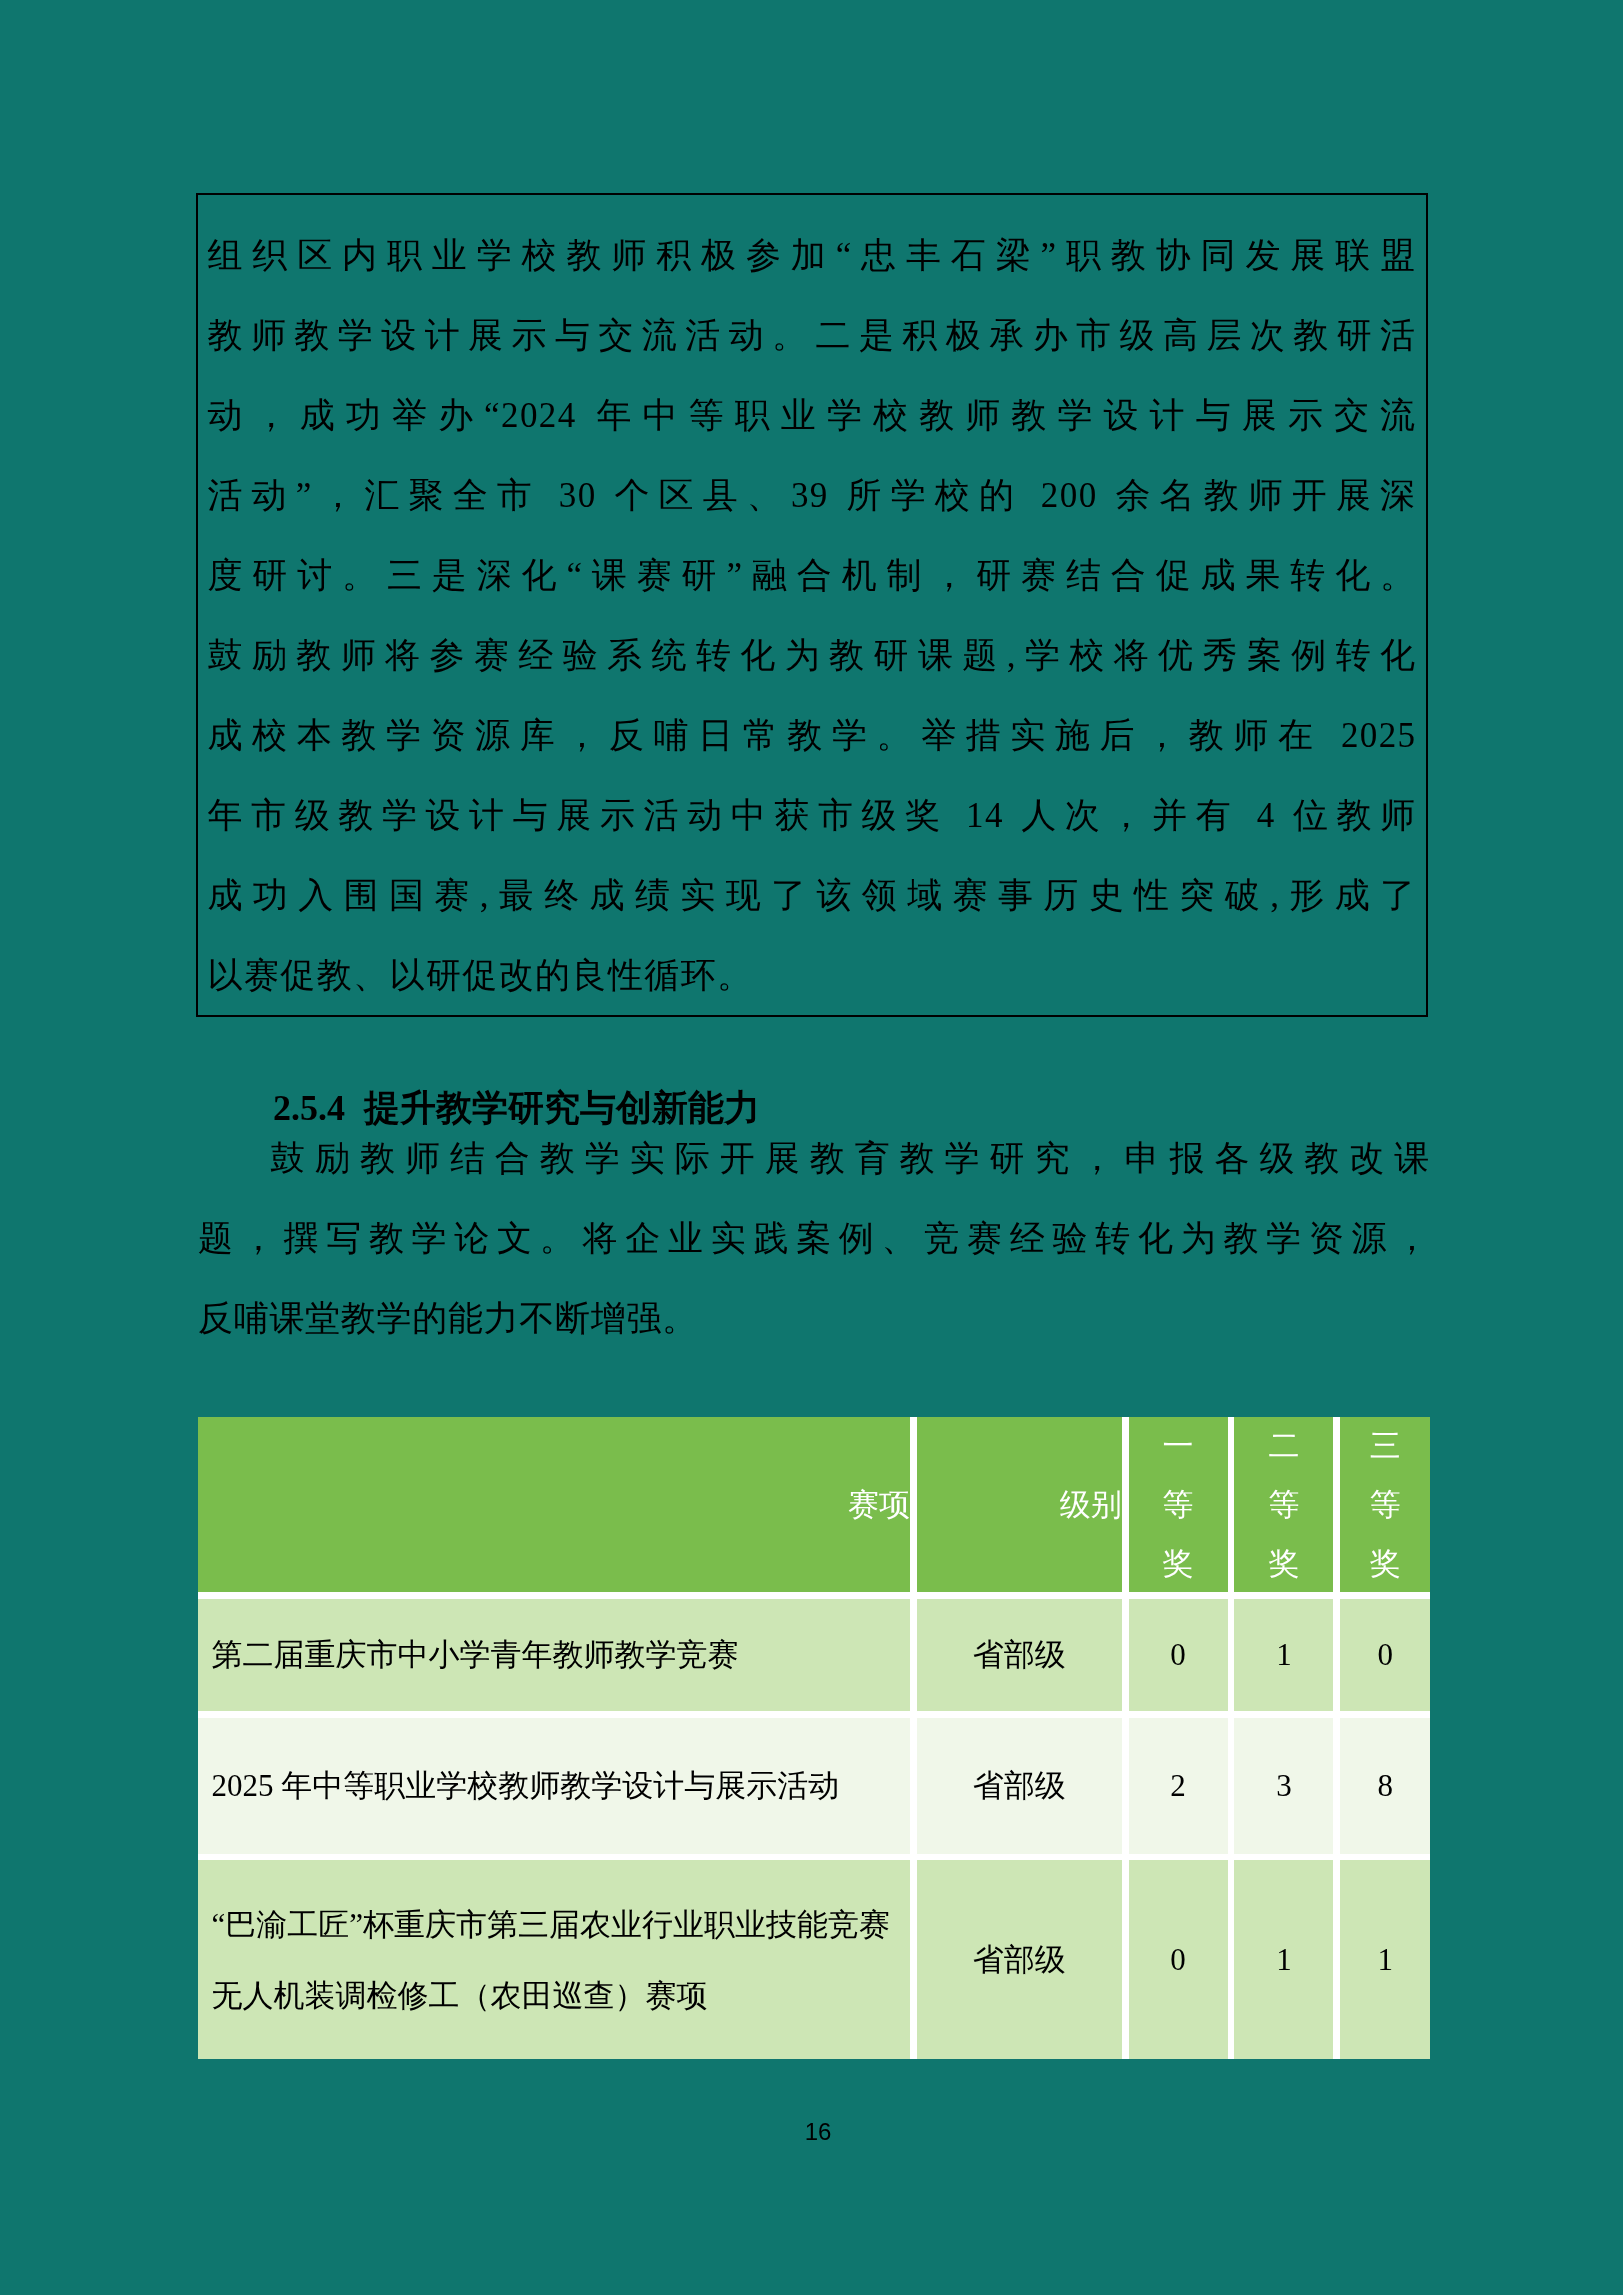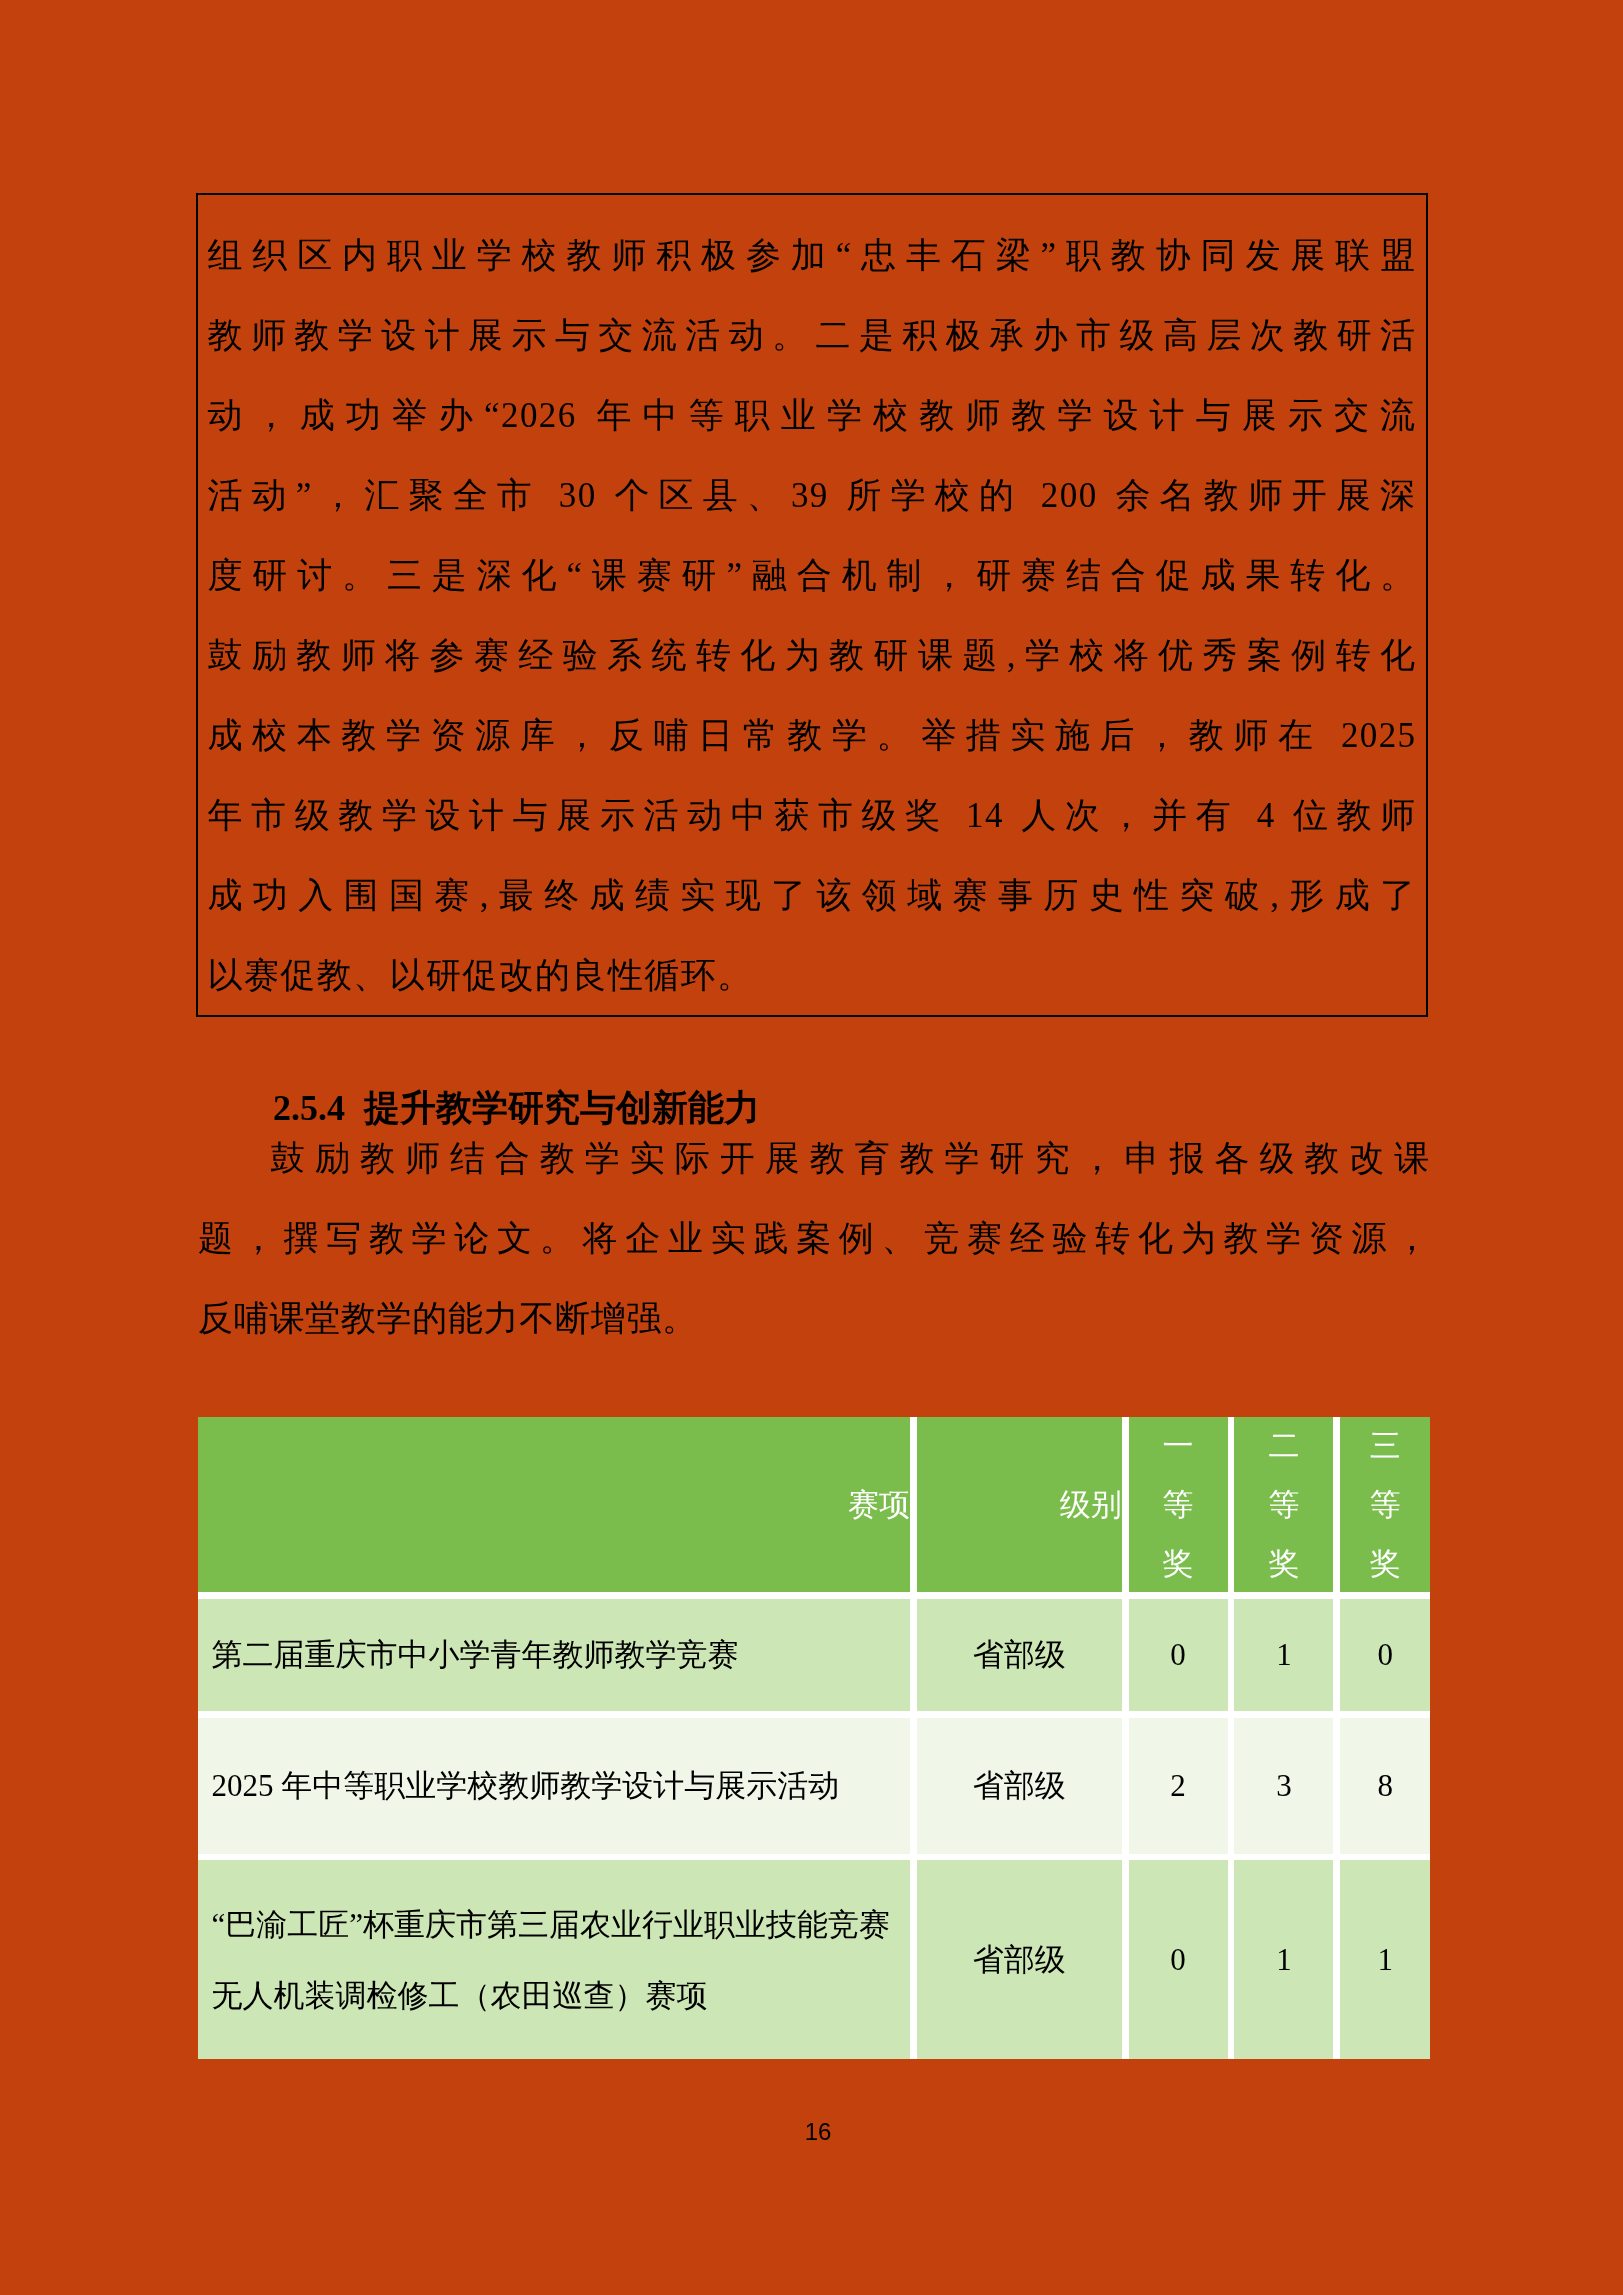--- a/index.html
+++ b/index.html
@@ -3,21 +3,21 @@
 <meta charset="utf-8">
 <style>
   html, body { margin: 0; padding: 0; }
   body {
     width: 1623px; height: 2295px;
     background: #ffffff;
     font-family: "Liberation Serif", "DejaVu Serif", serif;
     color: #000000;
     position: relative;
   }
-  .page { position: absolute; inset: 0; width: 1623px; height: 2295px; background: #c2410c; }
+  .page { position: absolute; inset: 0; width: 1623px; height: 2295px; background: #0f766e; }
 
   
   .quote-box {
     position: absolute;
     left: 196px; top: 193px;
     width: 1209px; height: 799px;
     border: 2.7px solid #000;
     padding: 20.5px 9.5px 0 9.5px;
   }
   .quote-box .line {
@@ -120,21 +120,21 @@
   }
 </style>
 </head>
 <body>
 
 <div class="page">
 
   <div class="quote-box">
     <div class="line">组织区内职业学校教师积极参加“忠丰石梁”职教协同发展联盟</div>
     <div class="line">教师教学设计展示与交流活动。二是积极承办市级高层次教研活</div>
-    <div class="line">动，成功举办“2026 年中等职业学校教师教学设计与展示交流</div>
+    <div class="line">动，成功举办“2024 年中等职业学校教师教学设计与展示交流</div>
     <div class="line">活动”，汇聚全市 30 个区县、39 所学校的 200 余名教师开展深</div>
     <div class="line">度研讨。三是深化“课赛研”融合机制，研赛结合促成果转化。</div>
     <div class="line">鼓励教师将参赛经验系统转化为教研课题,学校将优秀案例转化</div>
     <div class="line">成校本教学资源库，反哺日常教学。举措实施后，教师在 2025</div>
     <div class="line">年市级教学设计与展示活动中获市级奖 14 人次，并有 4 位教师</div>
     <div class="line">成功入围国赛,最终成绩实现了该领域赛事历史性突破,形成了</div>
     <div class="line last">以赛促教、以研促改的良性循环。</div>
   </div>
 
   <div class="section-heading">

